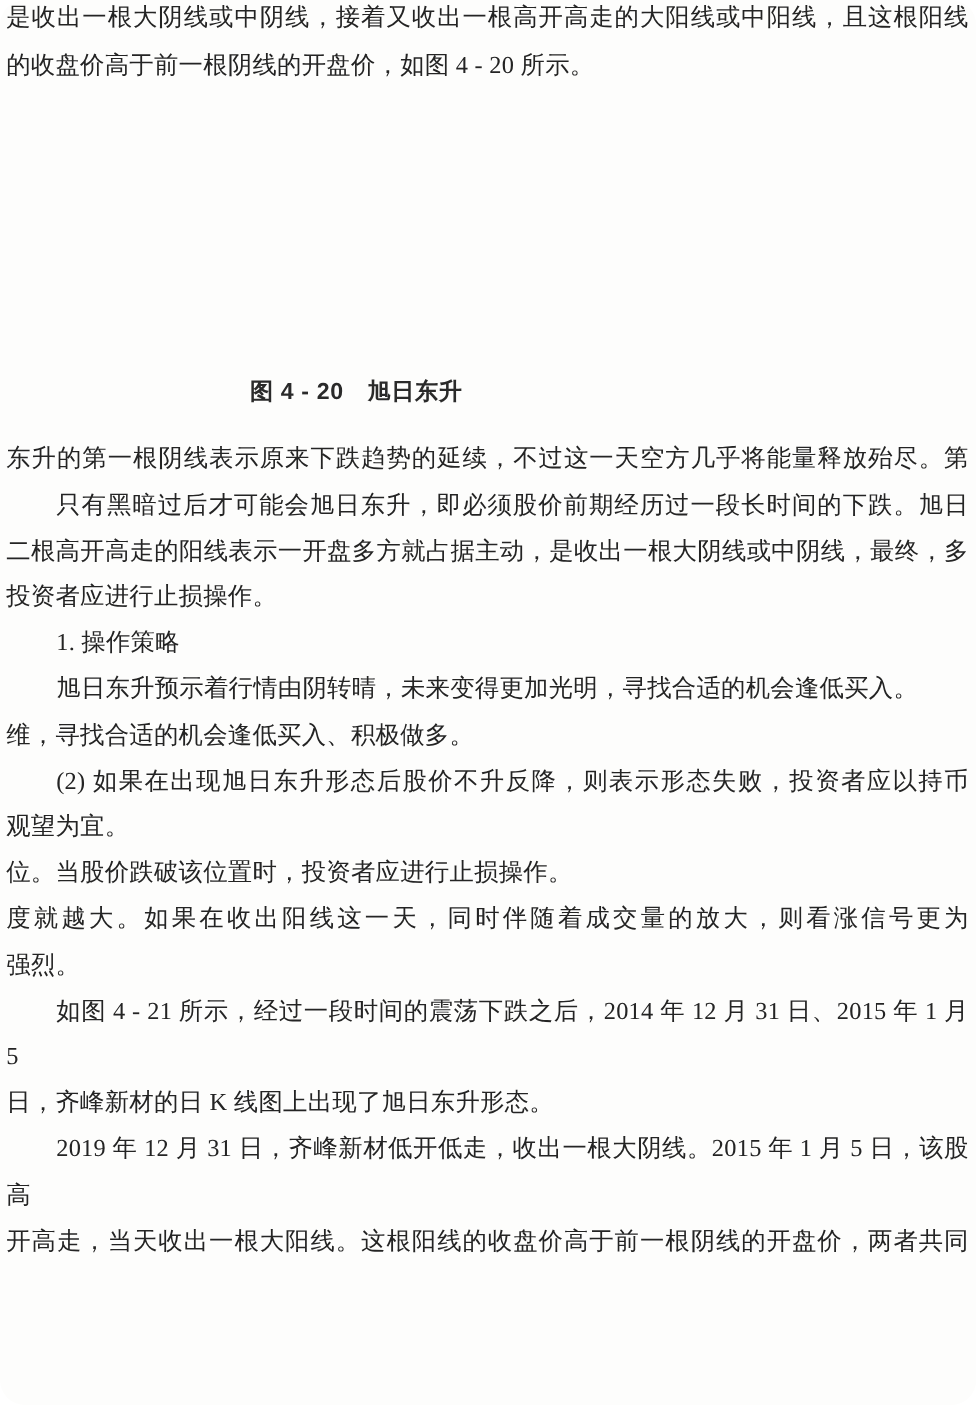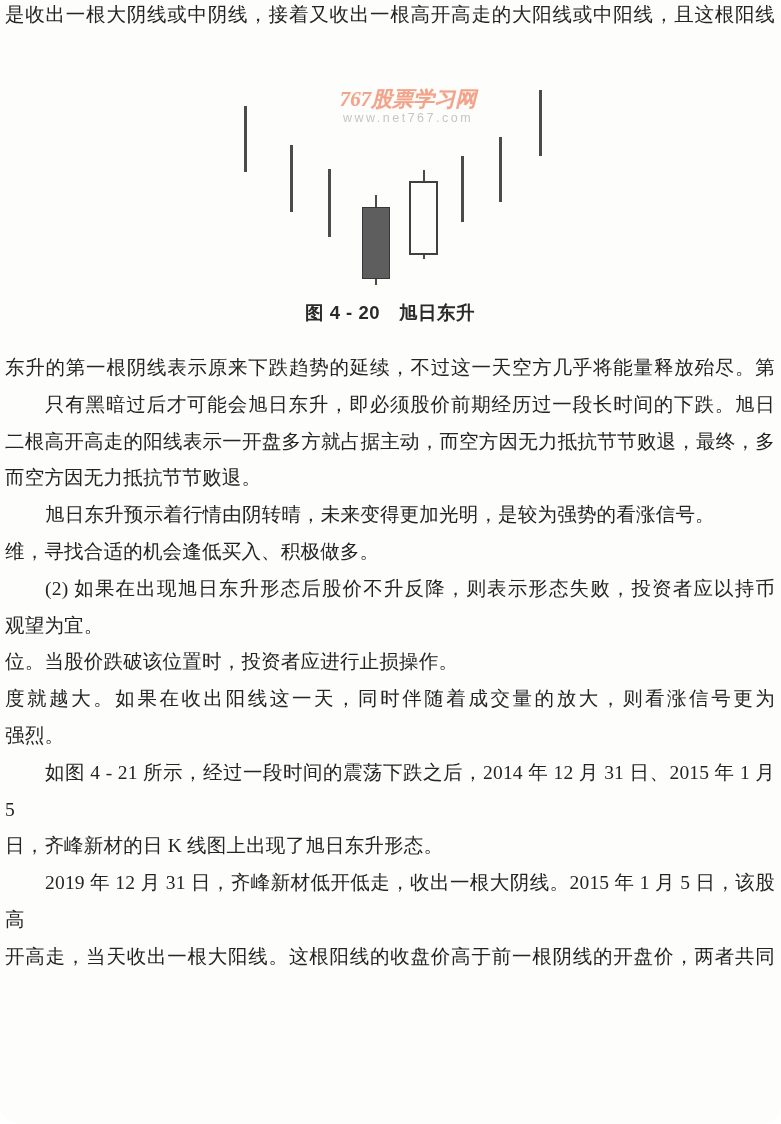--- a/index.html
+++ b/index.html
@@ -49,64 +49,47 @@
   }
   .stick { position: absolute; width: 2.5px; background: #4b4b4b; }
   .wick  { position: absolute; width: 2px;   background: #4b4b4b; }
   .cbody { position: absolute; box-sizing: border-box; }
   .cbody.dark   { background: #5e5e5e; border: 1px solid #383838; }
   .cbody.hollow { background: #fdfdfc; border: 2px solid #404040; }
 
   .caption {
     position: absolute;
     left: 200px; top: 300px; width: 380px;
-    text-align: center;
     font-family: "Liberation Sans", "DejaVu Sans", sans-serif;
     font-weight: 600;
     font-size: 18.5px;
     color: #2a2a2a;
     letter-spacing: 0.5px;
   }
 </style>
 </head>
 <body>
 
 <div class="page">
 
   <div class="tblock" id="intro" style="top:-4px;">
       <div class="tline fill">是收出一根大阴线或中阴线，接着又收出一根高开高走的大阳线或中阳线，且这根阳线</div>
+      <div class="tline">的收盘价高于前一根阴线的开盘价，如图 4 - 20 所示。</div>
     </div>
 
-  <div class="chart" id="chart">
-    <div class="wm">
-      <div class="wm-title">767股票学习网</div>
-      <div class="wm-url">www.net767.com</div>
-    </div>
-  <div class="stick" style="left: 44px; top: 21px; width: 2.5px; height: 66px;"></div>
-      <div class="stick" style="left: 90px; top: 60px; width: 2.5px; height: 67px;"></div>
-      <div class="stick" style="left: 128px; top: 84px; width: 2.5px; height: 68px;"></div>
-      <div class="wick" style="left: 175px; top: 110px; width: 2px; height: 12px;"></div>
-      <div class="wick" style="left: 175px; top: 194px; width: 2px; height: 6px;"></div>
-      <div class="cbody dark" style="left: 162px; top: 122px; width: 28px; height: 72px;"></div>
-      <div class="wick" style="left: 222.5px; top: 85px; width: 2px; height: 11px;"></div>
-      <div class="wick" style="left: 222.5px; top: 170px; width: 2px; height: 4px;"></div>
-      <div class="cbody hollow" style="left: 209px; top: 96px; width: 29px; height: 74px;"></div>
-      <div class="stick" style="left: 261px; top: 71px; width: 2.5px; height: 66px;"></div>
-      <div class="stick" style="left: 299px; top: 52px; width: 2.5px; height: 65px;"></div>
-      <div class="stick" style="left: 339px; top: 5px; width: 2.5px; height: 66px;"></div>
-    </div>
 
   <div class="caption">图 4 - 20　旭日东升</div>
 
   <div class="tblock" id="bodytext" style="top:350px;">
       <div class="tline fill">东升的第一根阴线表示原来下跌趋势的延续，不过这一天空方几乎将能量释放殆尽。第</div>
       <div class="tline fill ind">只有黑暗过后才可能会旭日东升，即必须股价前期经历过一段长时间的下跌。旭日</div>
-      <div class="tline fill">二根高开高走的阳线表示一开盘多方就占据主动，而空方因无力抵抗节节败退，最终，多</div>
-      <div class="tline">而空方因无力抵抗节节败退。</div>
-      <div class="tline ind">旭日东升预示着行情由阴转晴，未来变得更加光明，是较为强势的看涨信号。</div>
+      <div class="tline fill">二根高开高走的阳线表示一开盘多方就占据主动，是收出一根大阴线或中阴线，最终，多</div>
+      <div class="tline">投资者应进行止损操作。</div>
+      <div class="tline ind">1. 操作策略</div>
+      <div class="tline ind">旭日东升预示着行情由阴转晴，未来变得更加光明，寻找合适的机会逢低买入。</div>
       <div class="tline">维，寻找合适的机会逢低买入、积极做多。</div>
       <div class="tline fill ind">(2) 如果在出现旭日东升形态后股价不升反降，则表示形态失败，投资者应以持币</div>
       <div class="tline">观望为宜。</div>
       <div class="tline">位。当股价跌破该位置时，投资者应进行止损操作。</div>
       <div class="tline fill">度就越大。如果在收出阳线这一天，同时伴随着成交量的放大，则看涨信号更为</div>
       <div class="tline">强烈。</div>
       <div class="tline fill ind">如图 4 - 21 所示，经过一段时间的震荡下跌之后，2014 年 12 月 31 日、2015 年 1 月 5</div>
       <div class="tline">日，齐峰新材的日 K 线图上出现了旭日东升形态。</div>
       <div class="tline fill ind">2019 年 12 月 31 日，齐峰新材低开低走，收出一根大阴线。2015 年 1 月 5 日，该股高</div>
       <div class="tline fill">开高走，当天收出一根大阳线。这根阳线的收盘价高于前一根阴线的开盘价，两者共同</div>

